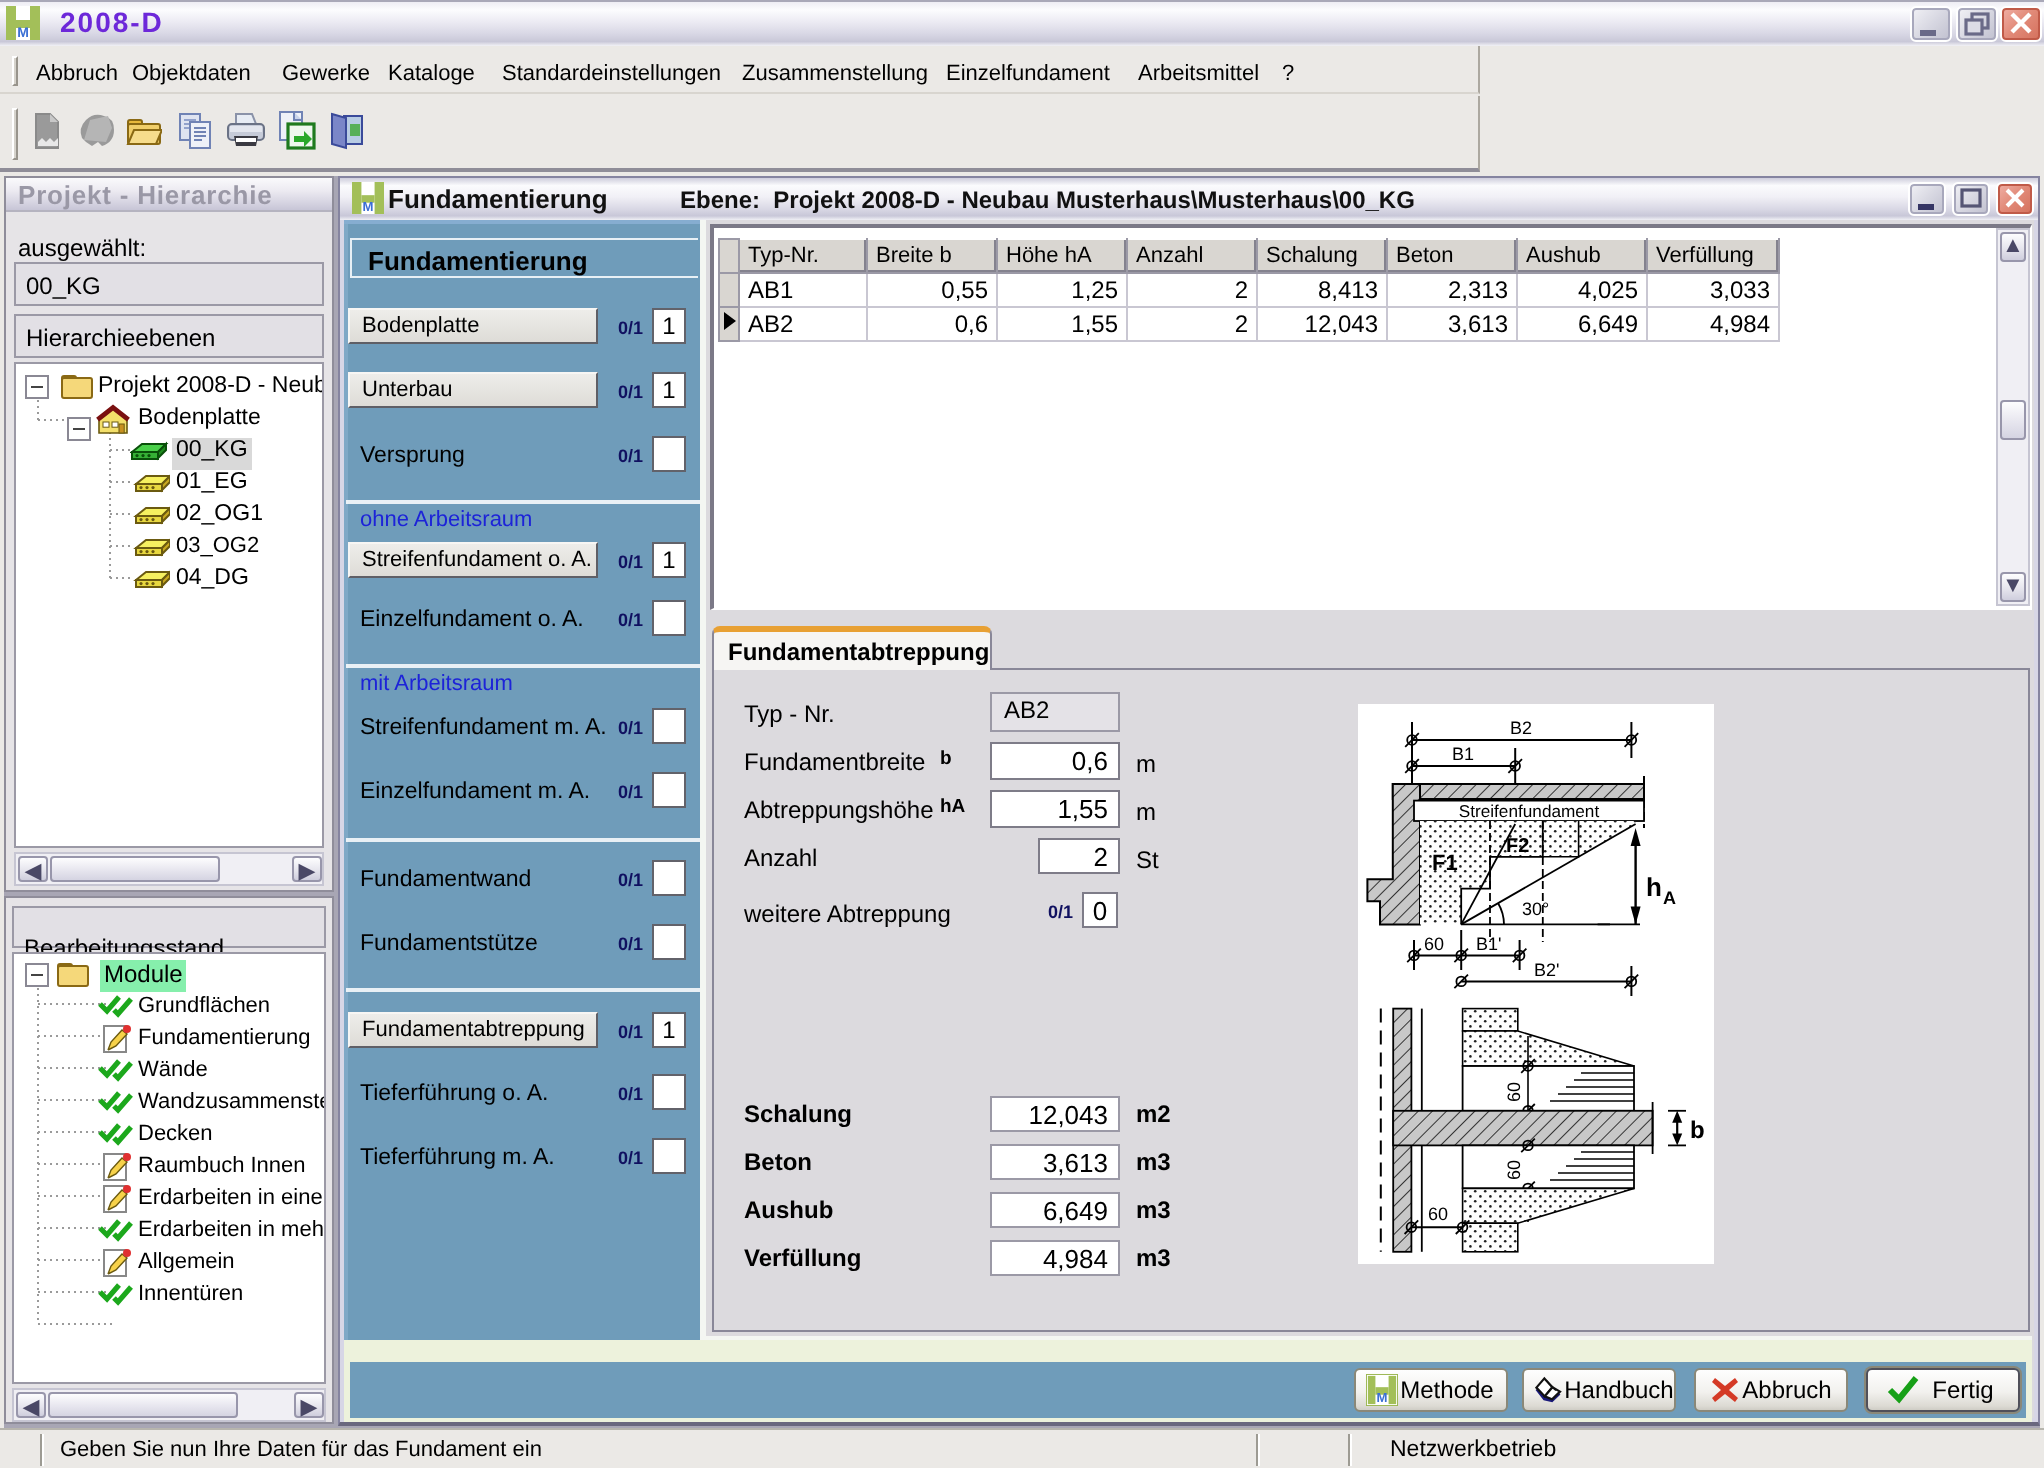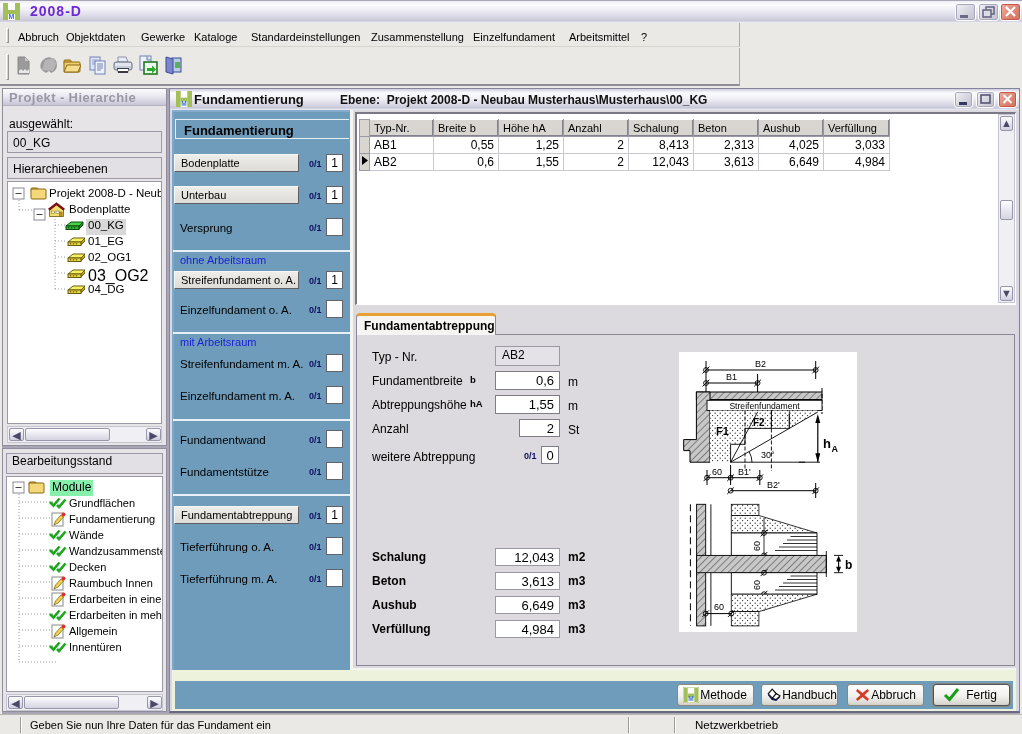--- a/index.html
+++ b/index.html
@@ -178,21 +178,21 @@
         <rect x="3.5" y="8" width="3" height="2.6" fill="#fff" stroke="#6b5a10" stroke-width=".5"></rect>
         <rect x="8" y="8" width="3" height="2.6" fill="#fff" stroke="#6b5a10" stroke-width=".5"></rect>
         <rect x="11.5" y="9" width="2.6" height="4.5" fill="#c89020" stroke="#6b5a10" stroke-width=".5"></rect>
       </g>
     </svg>
     <div class="trow" style="left:41px;top:5px;font-size:11.5px;">Projekt 2008-D - Neubau</div>
     <div class="trow" style="left:61px;top:21px;font-size:11.5px;">Bodenplatte</div>
     <div class="trow" style="left:78px;top:37px;font-size:11.5px;background:#d9d9d9;padding:0 2px;">00_KG</div>
     <div class="trow" style="left:80px;top:53px;font-size:11.5px;">01_EG</div>
     <div class="trow" style="left:80px;top:69px;font-size:11.5px;">02_OG1</div>
-    <div class="trow" style="left:80px;top:85px;font-size:16px;">03_OG2</div>
+    <div class="trow" style="left:80px;top:85px;font-size:11px;">03_OG2</div>
     <div class="trow" style="left:80px;top:101px;font-size:11.5px;">04_DG</div>
     <svg class="abs" style="left:57px;top:36px" width="20" height="100">
       <g id="slabg">
         <path d="M1 8 l5 -4 h12 l-4 4 z" fill="#49d049" stroke="#0a500a"></path>
         <path d="M14 8 l4 -4 v3 l-4 4 z" fill="#1e8c1e" stroke="#0a500a"></path>
         <rect x="1" y="8" width="13" height="3.5" fill="#35b035" stroke="#0a500a"></rect>
         <circle cx="3.5" cy="9.8" r=".8" fill="#0a500a"></circle>
           <circle cx="6.5" cy="9.8" r=".8" fill="#0a500a"></circle>
           <circle cx="9.5" cy="9.8" r=".8" fill="#0a500a"></circle>
       </g>
@@ -211,21 +211,21 @@
   </div>
 
   <div class="abs sb" style="left:4px;top:337px;width:155px;height:17px;">
     <div class="abs sbtn" style="left:1px;top:1px;width:15px;height:13px;">◀</div>
     <div class="abs sthumb" style="left:17px;top:1px;width:85px;height:13px;"></div>
     <div class="abs sbtn" style="left:138px;top:1px;width:15px;height:13px;">▶</div>
   </div>
 </div>
 
 <div class="abs lpanel" style="left:2px;top:448px;width:165px;height:264px;">
-  <div class="abs gbox" style="left:3px;top:4px;width:157px;height:21px;font-size:12px;padding-top:0;">Bearbeitungsstand</div>
+  <div class="abs gbox" style="left:3px;top:4px;width:157px;height:21px;font-size:12px;padding-top:13px;">Bearbeitungsstand</div>
   <div class="abs wbox" style="left:3px;top:27px;width:157px;height:216px;overflow:hidden;" id="tree2">
     <svg class="abs" style="left:0;top:0" width="155" height="214">
       <g fill="none" stroke="#9a9a9a" stroke-dasharray="1,2">
         <path d="M12 17 V185 M12 25 H50 M12 41 H50 M12 57 H50 M12 73 H50 M12 89 H50 M12 105 H50 M12 121 H50 M12 137 H50 M12 153 H50 M12 169 H50 M12 185 H50"></path>
       </g>
       <rect x="6" y="5" width="11" height="11" fill="#fff" stroke="#8a8894"></rect>
       <path d="M8.5 10.5 h6" stroke="#444"></path>
       <g transform="translate(22,3)">
         <rect x="0" y="2" width="7" height="3" rx="1" fill="#e8b93c" stroke="#8a6914"></rect>
         <rect x="0" y="3" width="15" height="10" rx="1" fill="#f5d87a" stroke="#8a6914"></rect>

